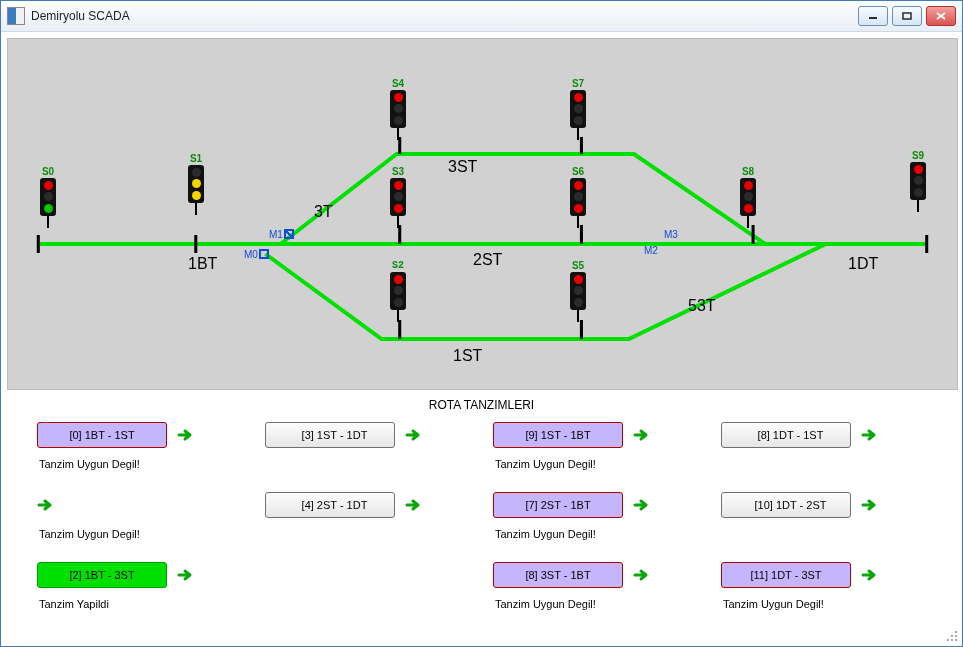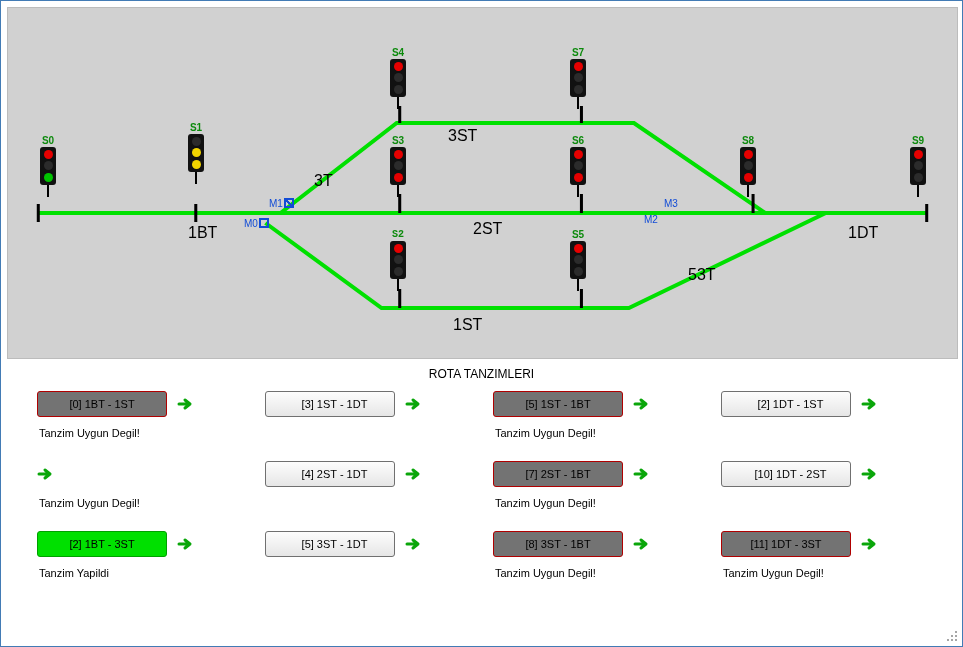--- a/index.html
+++ b/index.html
@@ -136,21 +136,21 @@
   }
   .route-btn {
     width:130px; height:26px;
     border:1px solid #707070;
     border-radius:3px;
     display:flex; align-items:center; justify-content:center;
     font-size:11px;
     box-sizing:border-box;
     cursor:pointer;
   }
-  .route-btn.red   { background:#737373; color:#000; border-color:#b00000;}
+  .route-btn.red   { background:#c4b5fd; color:#000; border-color:#b00000;}
   .route-btn.green { background:#00e000; color:#000; border-color:#00a000;}
   .route-btn.gray  {
     background: linear-gradient(#fdfdfd,#e6e6e6);
     color:#000;
     padding-left:9px;
   }
   .arrow {
     width:16px; height:16px;
   }
   .status {
@@ -163,20 +163,42 @@
     position:absolute;
     right:4px; bottom:4px;
     width:12px; height:12px;
   }
 </style>
 </head>
 <body>
 
 <div class="window">
 
+  <div class="titlebar">
+    <div class="app-icon"></div>
+    <div class="title-text">Demiryolu SCADA</div>
+    <div class="win-buttons">
+      <div class="win-btn">
+        <svg width="10" height="8">
+            <line x1="1" y1="6" x2="9" y2="6" stroke="#2a2a2a" stroke-width="2"></line>
+          </svg>
+      </div>
+      <div class="win-btn">
+        <svg width="10" height="8">
+            <rect x="1" y="1" width="8" height="6" fill="none" stroke="#2a2a2a" stroke-width="1.5"></rect>
+          </svg>
+      </div>
+      <div class="win-btn close">
+        <svg width="10" height="8">
+            <line x1="1" y1="1" x2="9" y2="7" stroke="#fff" stroke-width="1.8"></line>
+            <line x1="9" y1="1" x2="1" y2="7" stroke="#fff" stroke-width="1.8"></line>
+          </svg>
+      </div>
+    </div>
+  </div>
 
   <div class="content">
 
     <div class="scada-canvas">
 
       <svg width="100%" height="100%" viewBox="0 0 940 350" preserveAspectRatio="none" style="position:absolute;inset:0;">
 
         <line x1="30" y1="205" x2="910" y2="205" stroke="#00e000" stroke-width="4"></line>
 
         <polyline points="270,205 385,115 620,115 750,205" fill="none" stroke="#00e000" stroke-width="4"></polyline>
@@ -296,21 +318,21 @@
       <div class="signal" style="left:730px; top:128px;">
         <div class="label">S8</div>
         <div class="box">
           <div class="lamp red"></div>
           <div class="lamp"></div>
           <div class="lamp red"></div>
         </div>
         <div class="tick"></div>
       </div>
 
-      <div class="signal" style="left:900px; top:128px;">
+      <div class="signal" style="left:900px; top:112px;">
         <div class="label">S9</div>
         <div class="box">
           <div class="lamp red"></div>
           <div class="lamp"></div>
           <div class="lamp"></div>
         </div>
         <div class="tick"></div>
       </div>
 
     </div>
@@ -354,32 +376,26 @@
         <div class="status"></div>
 
         <div class="route-row">
           <div class="route-btn gray">[4]  2ST - 1DT</div>
           <svg class="arrow" viewBox="0 0 16 16">
               <path d="M2 8h8M8 4l5 4-5 4" stroke="#0aa60a" stroke-width="3" fill="none" stroke-linecap="round" stroke-linejoin="round"></path>
             </svg>
         </div>
         <div class="status"></div>
 
-        <div class="route-row">
-          <div class="route-btn gray">[5]  3ST - 1DT</div>
-          <svg class="arrow" viewBox="0 0 16 16">
-              <path d="M2 8h8M8 4l5 4-5 4" stroke="#0aa60a" stroke-width="3" fill="none" stroke-linecap="round" stroke-linejoin="round"></path>
-            </svg>
-        </div>
         <div class="status"></div>
       </div>
 
       <div class="route-cell">
         <div class="route-row">
-          <div class="route-btn red">[5]  1ST - 1BT</div>
+          <div class="route-btn red">[9]  1ST - 1BT</div>
           <svg class="arrow" viewBox="0 0 16 16">
               <path d="M2 8h8M8 4l5 4-5 4" stroke="#0aa60a" stroke-width="3" fill="none" stroke-linecap="round" stroke-linejoin="round"></path>
             </svg>
         </div>
         <div class="status">Tanzim Uygun Degil!</div>
 
         <div class="route-row">
           <div class="route-btn red">[7]  2ST - 1BT</div>
           <svg class="arrow" viewBox="0 0 16 16">
               <path d="M2 8h8M8 4l5 4-5 4" stroke="#0aa60a" stroke-width="3" fill="none" stroke-linecap="round" stroke-linejoin="round"></path>
@@ -391,21 +407,21 @@
           <div class="route-btn red">[8]  3ST - 1BT</div>
           <svg class="arrow" viewBox="0 0 16 16">
               <path d="M2 8h8M8 4l5 4-5 4" stroke="#0aa60a" stroke-width="3" fill="none" stroke-linecap="round" stroke-linejoin="round"></path>
             </svg>
         </div>
         <div class="status">Tanzim Uygun Degil!</div>
       </div>
 
       <div class="route-cell">
         <div class="route-row">
-          <div class="route-btn gray">[2]  1DT - 1ST</div>
+          <div class="route-btn gray">[8]  1DT - 1ST</div>
           <svg class="arrow" viewBox="0 0 16 16">
               <path d="M2 8h8M8 4l5 4-5 4" stroke="#0aa60a" stroke-width="3" fill="none" stroke-linecap="round" stroke-linejoin="round"></path>
             </svg>
         </div>
         <div class="status"></div>
 
         <div class="route-row">
           <div class="route-btn gray">[10]  1DT - 2ST</div>
           <svg class="arrow" viewBox="0 0 16 16">
               <path d="M2 8h8M8 4l5 4-5 4" stroke="#0aa60a" stroke-width="3" fill="none" stroke-linecap="round" stroke-linejoin="round"></path>

